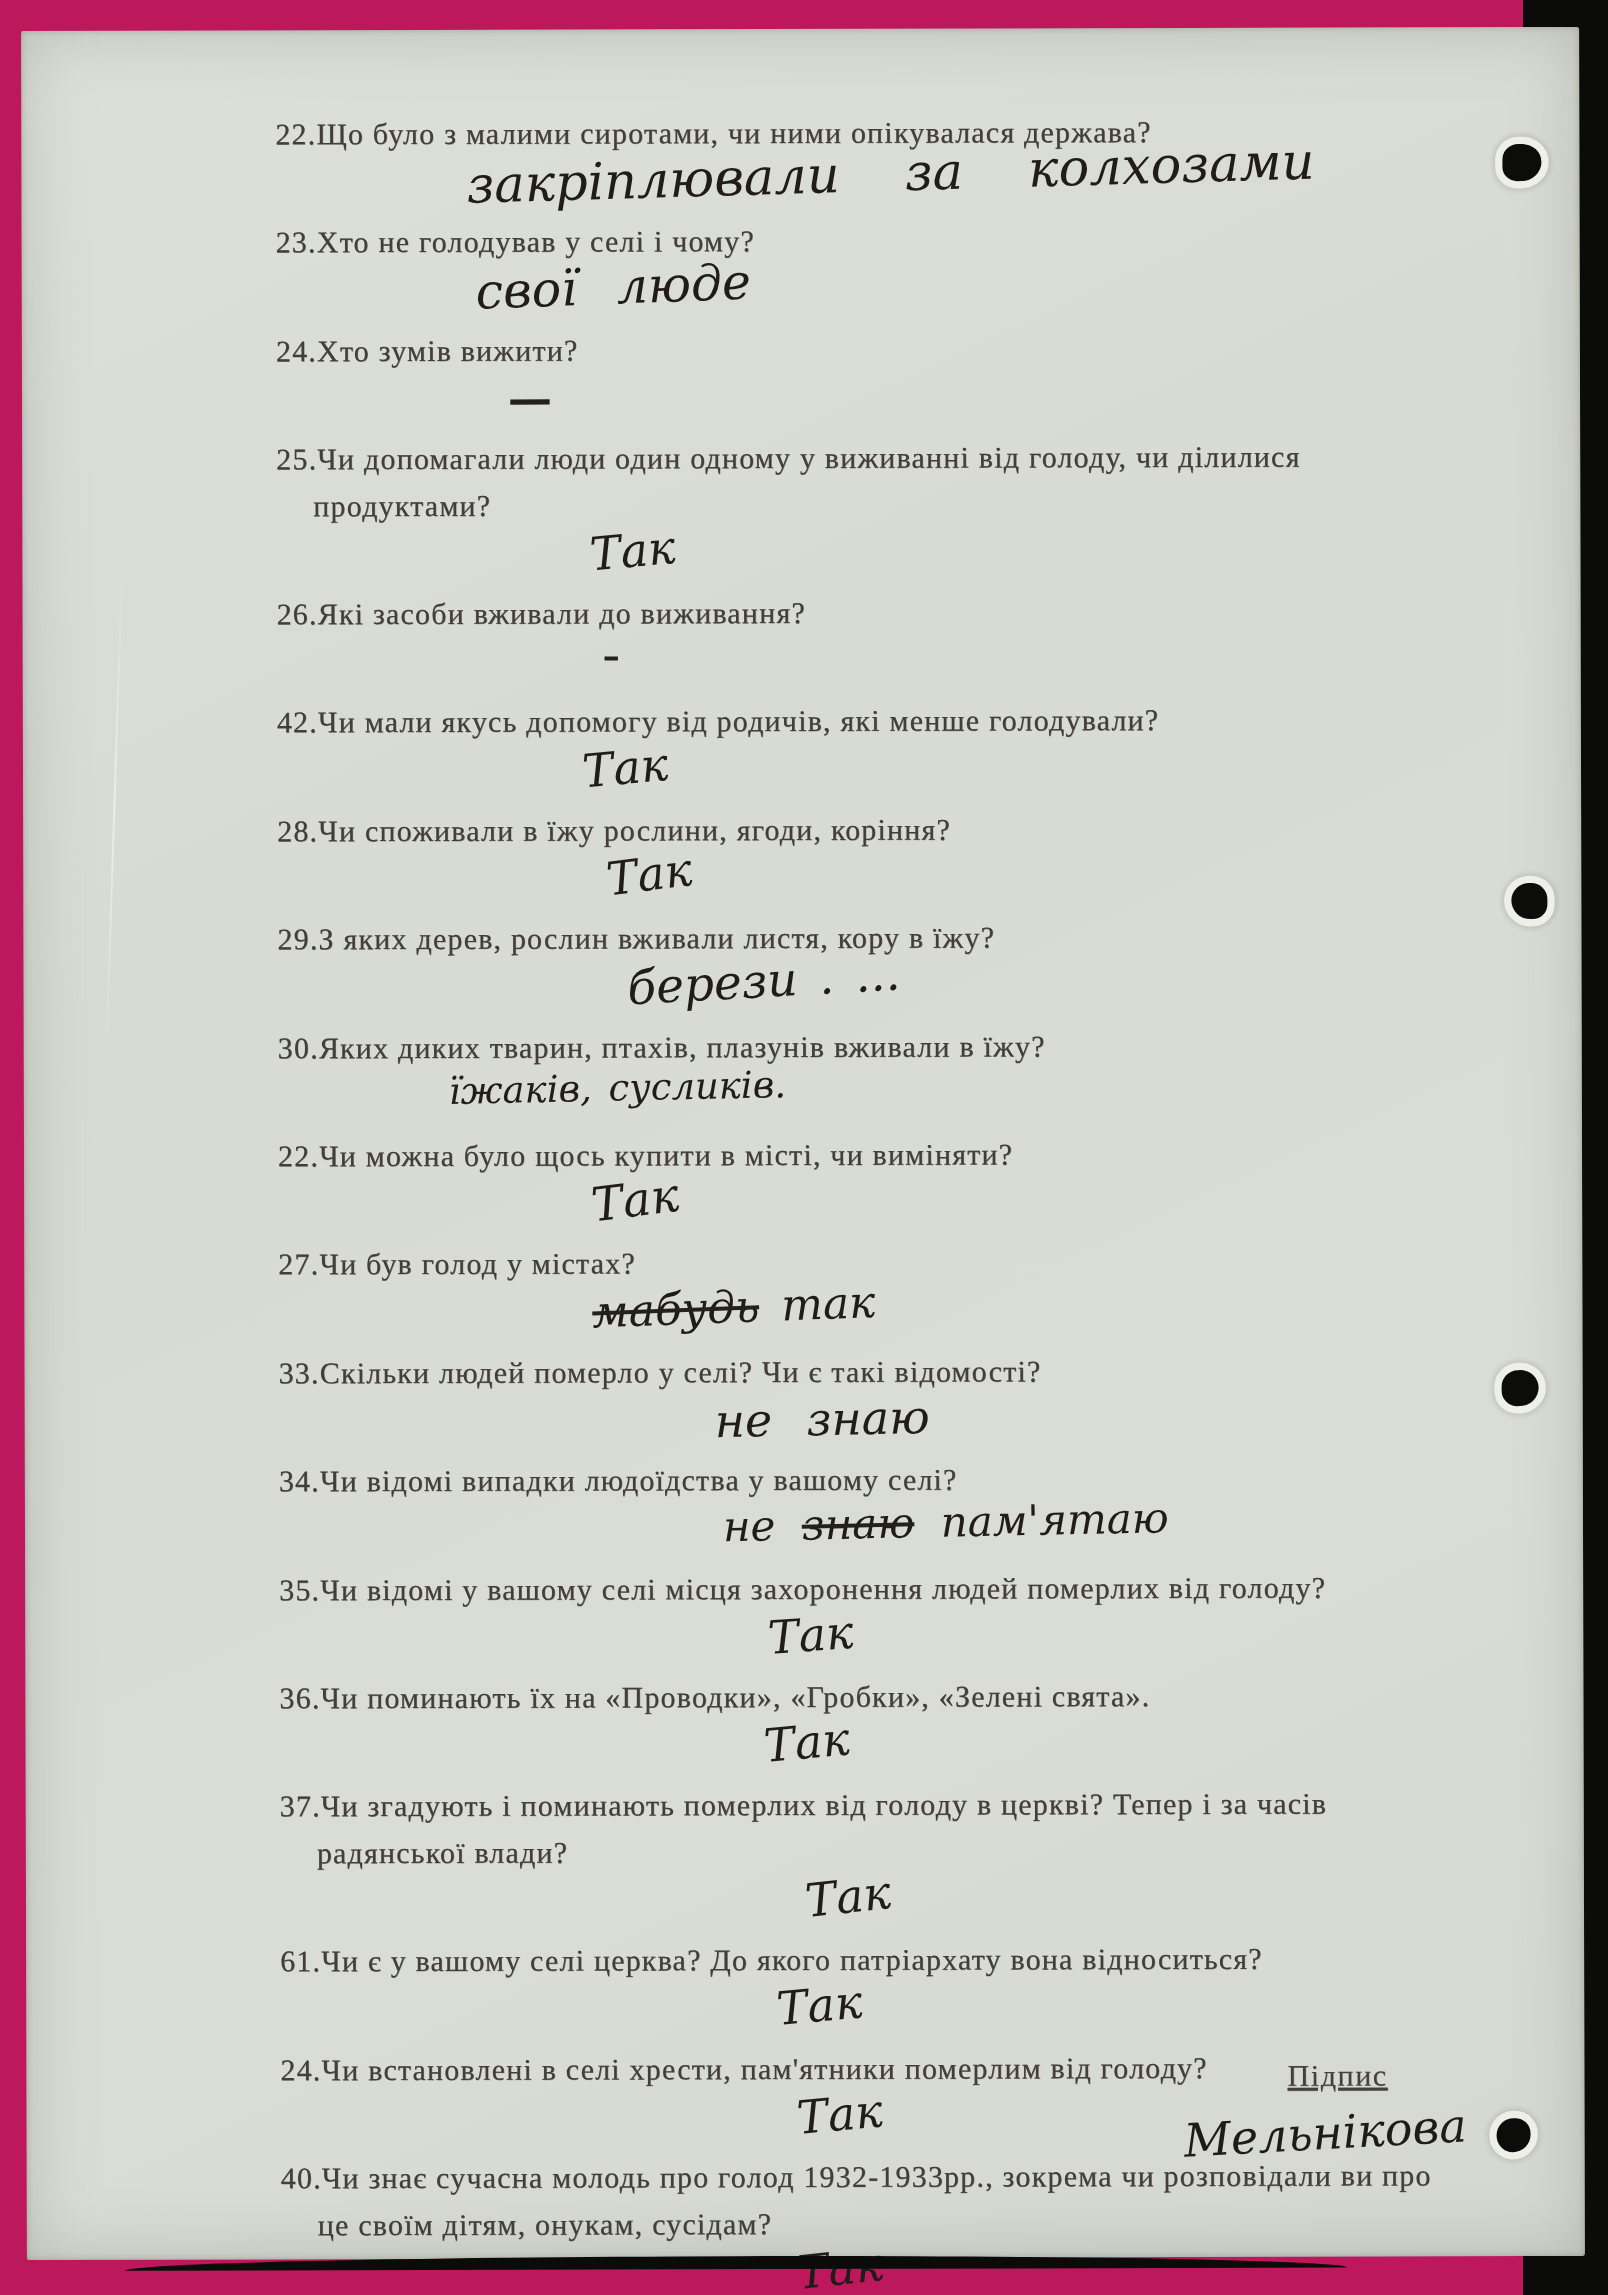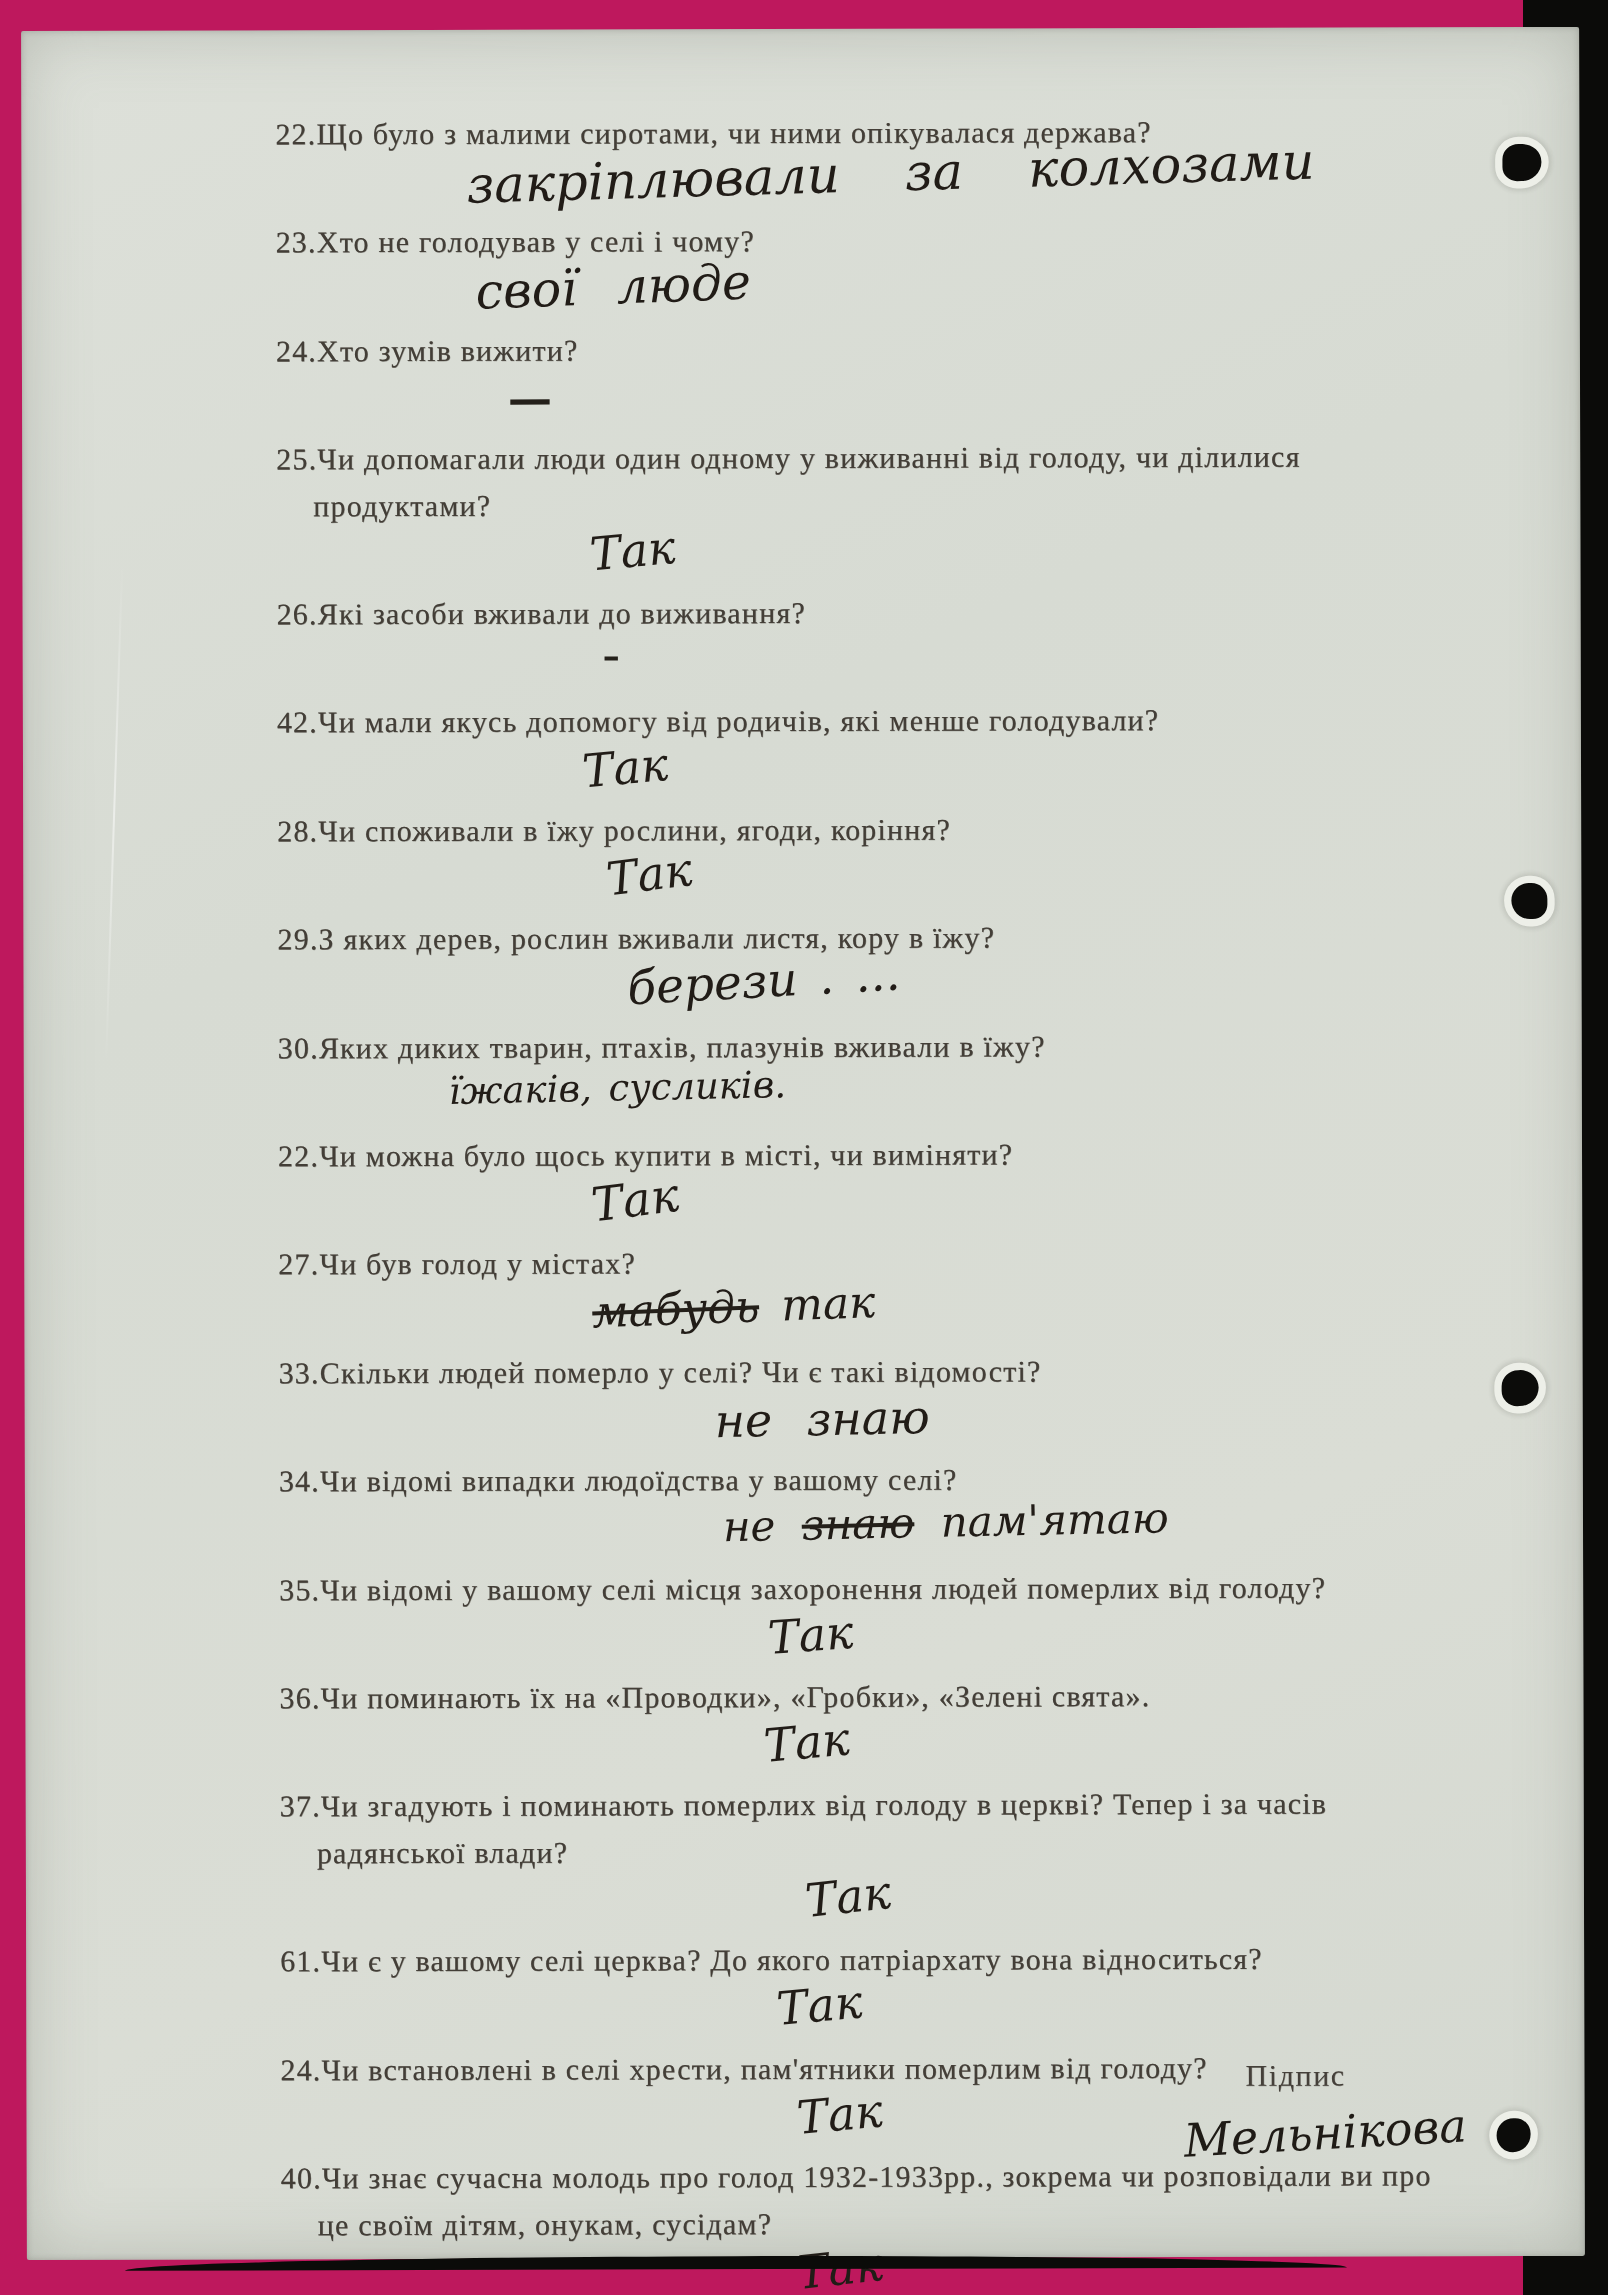--- a/index.html
+++ b/index.html
@@ -62,21 +62,22 @@
     text-decoration-color: #24201a;
   }
   .answer.dash { font-style: normal; color: #24201a; font-weight: bold; }
   .sig-block { position: absolute; left: 1157px; top: 2031px; width: 375px; }
   .sig-label {
     font-family: "Liberation Serif", serif;
     font-size: 30px;
     letter-spacing: 1.6px;
     color: #45403a;
     text-shadow: 0.5px 0.5px 0 rgba(67,62,55,0.45);
-    margin-left: 62px;
+    margin-left: 104px;
+    text-decoration: underline;
   }
   .sig-name {
     font-family: "DejaVu Serif", serif;
     font-style: italic;
     font-size: 46px;
     color: #1f1b16;
     transform: rotate(-3deg);
     margin-top: 11.4px;
   }
   .hole {

